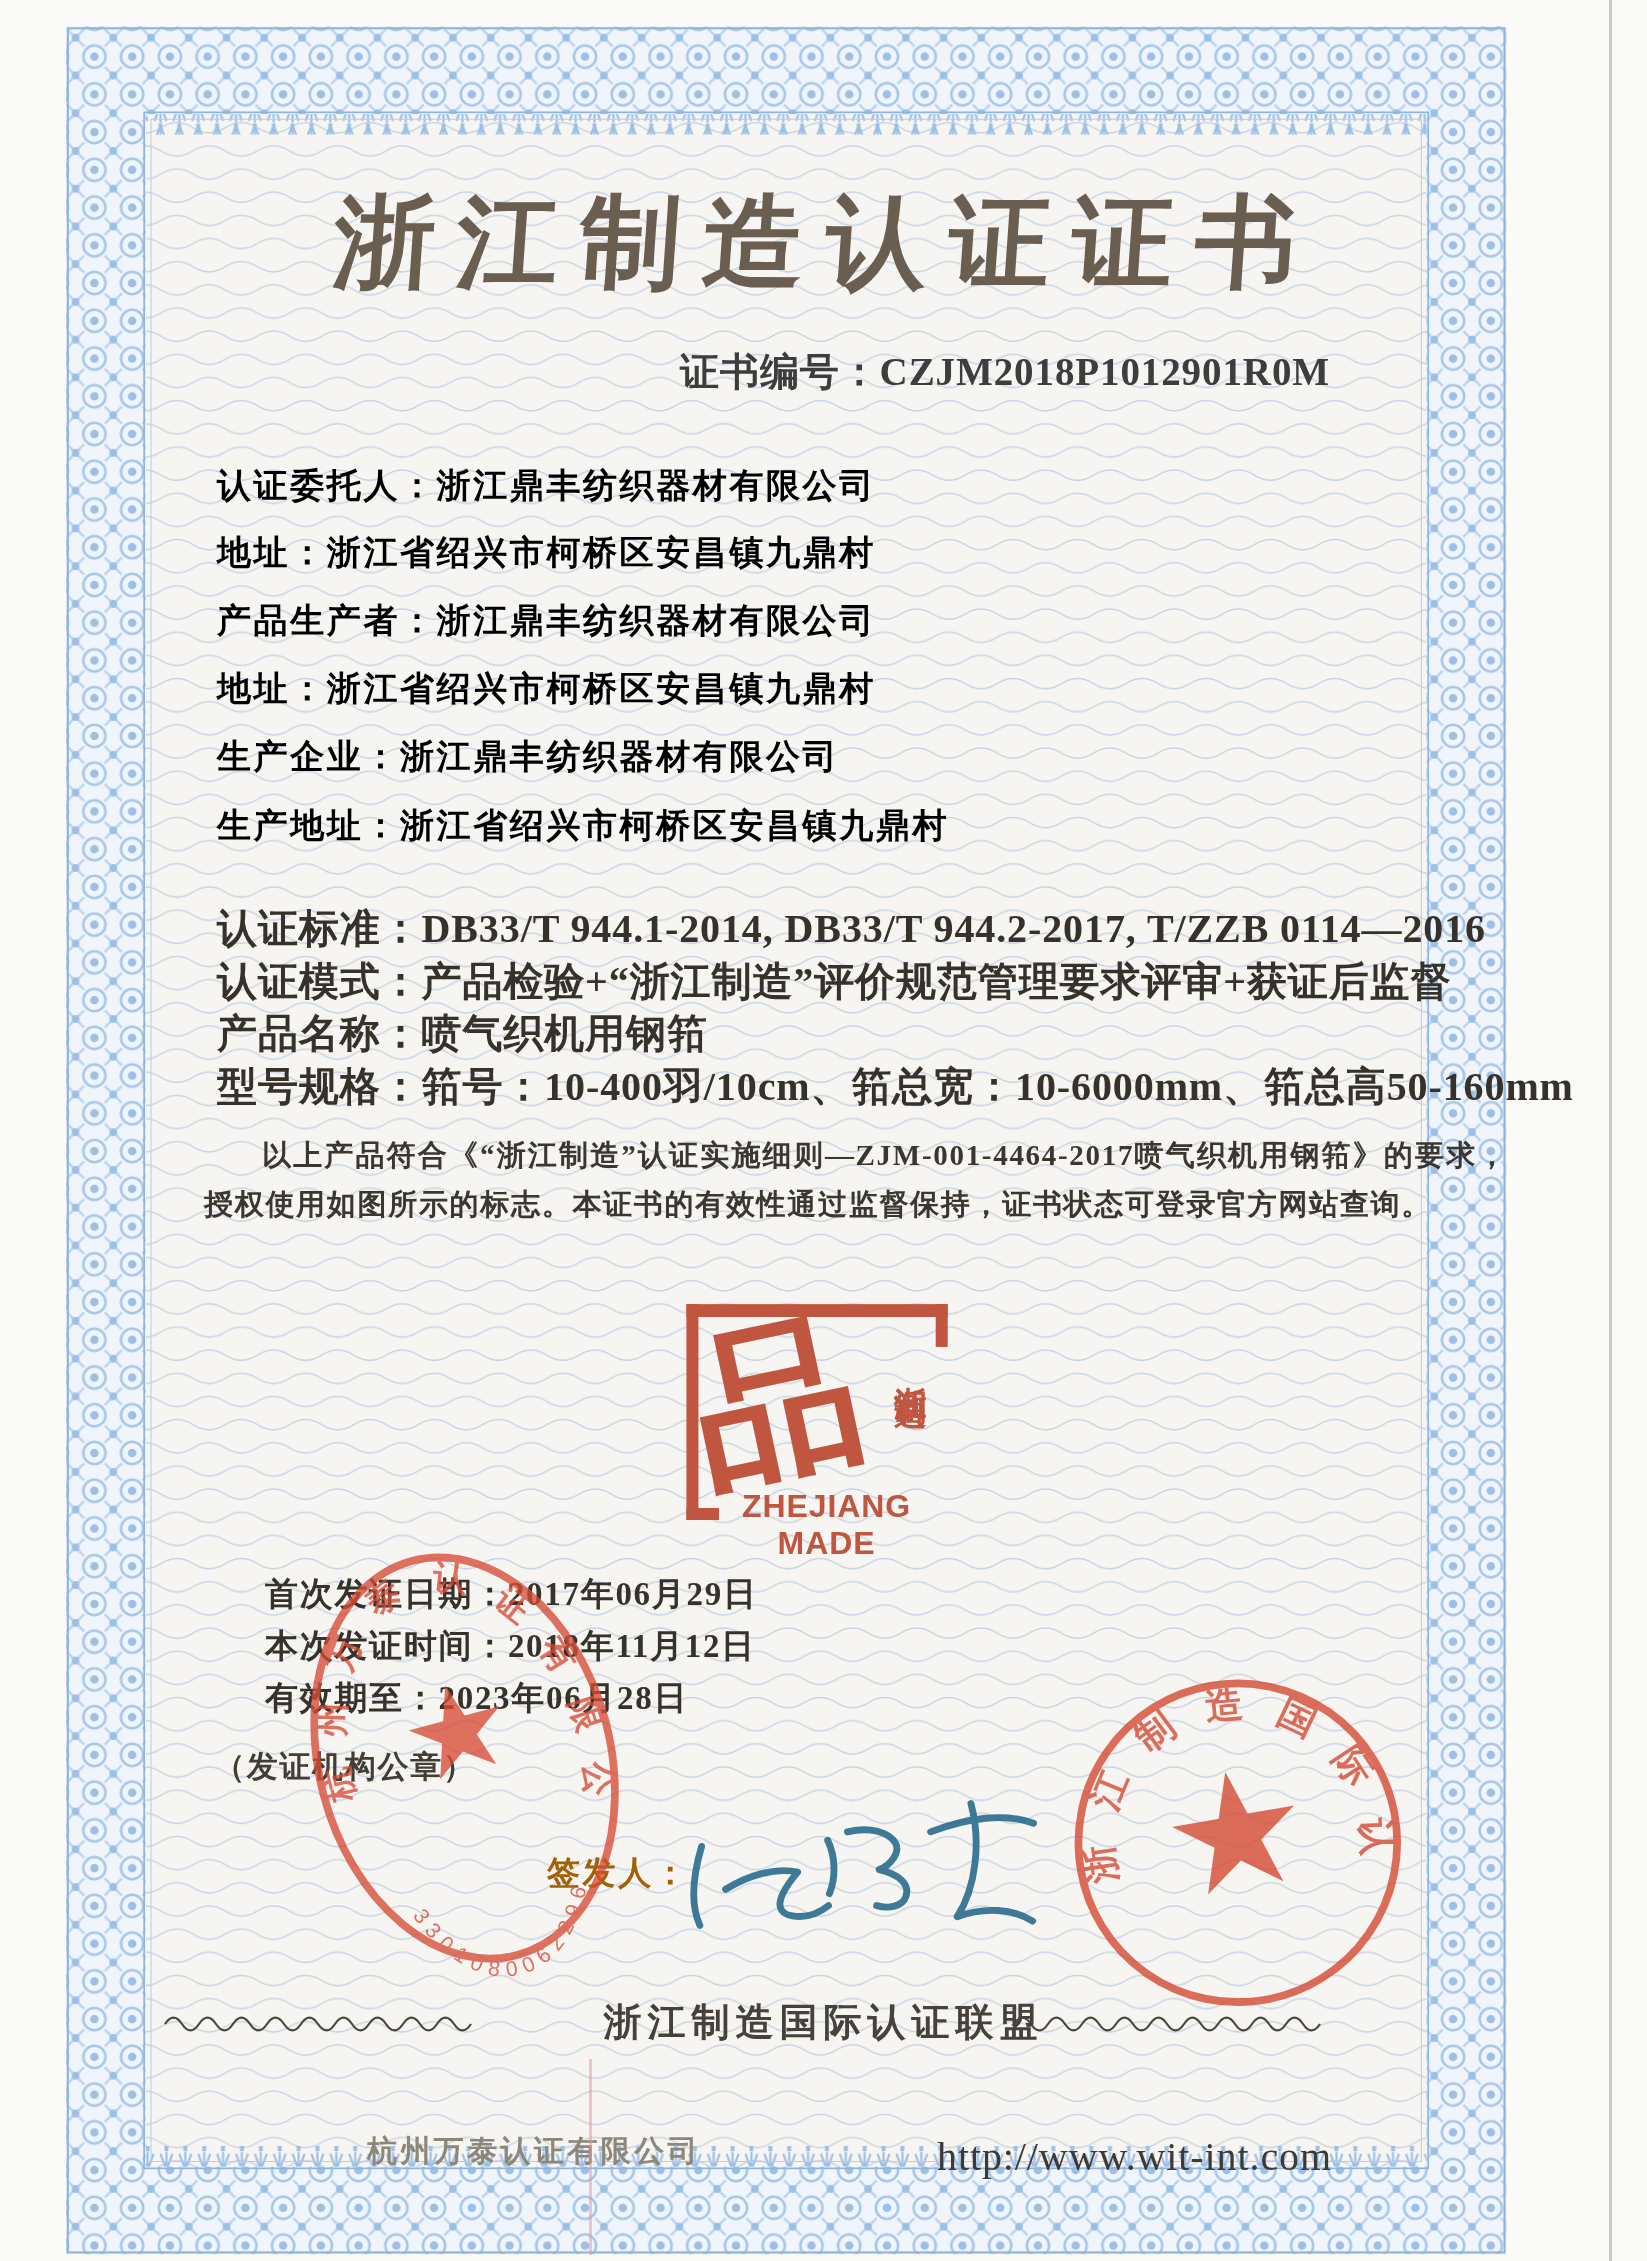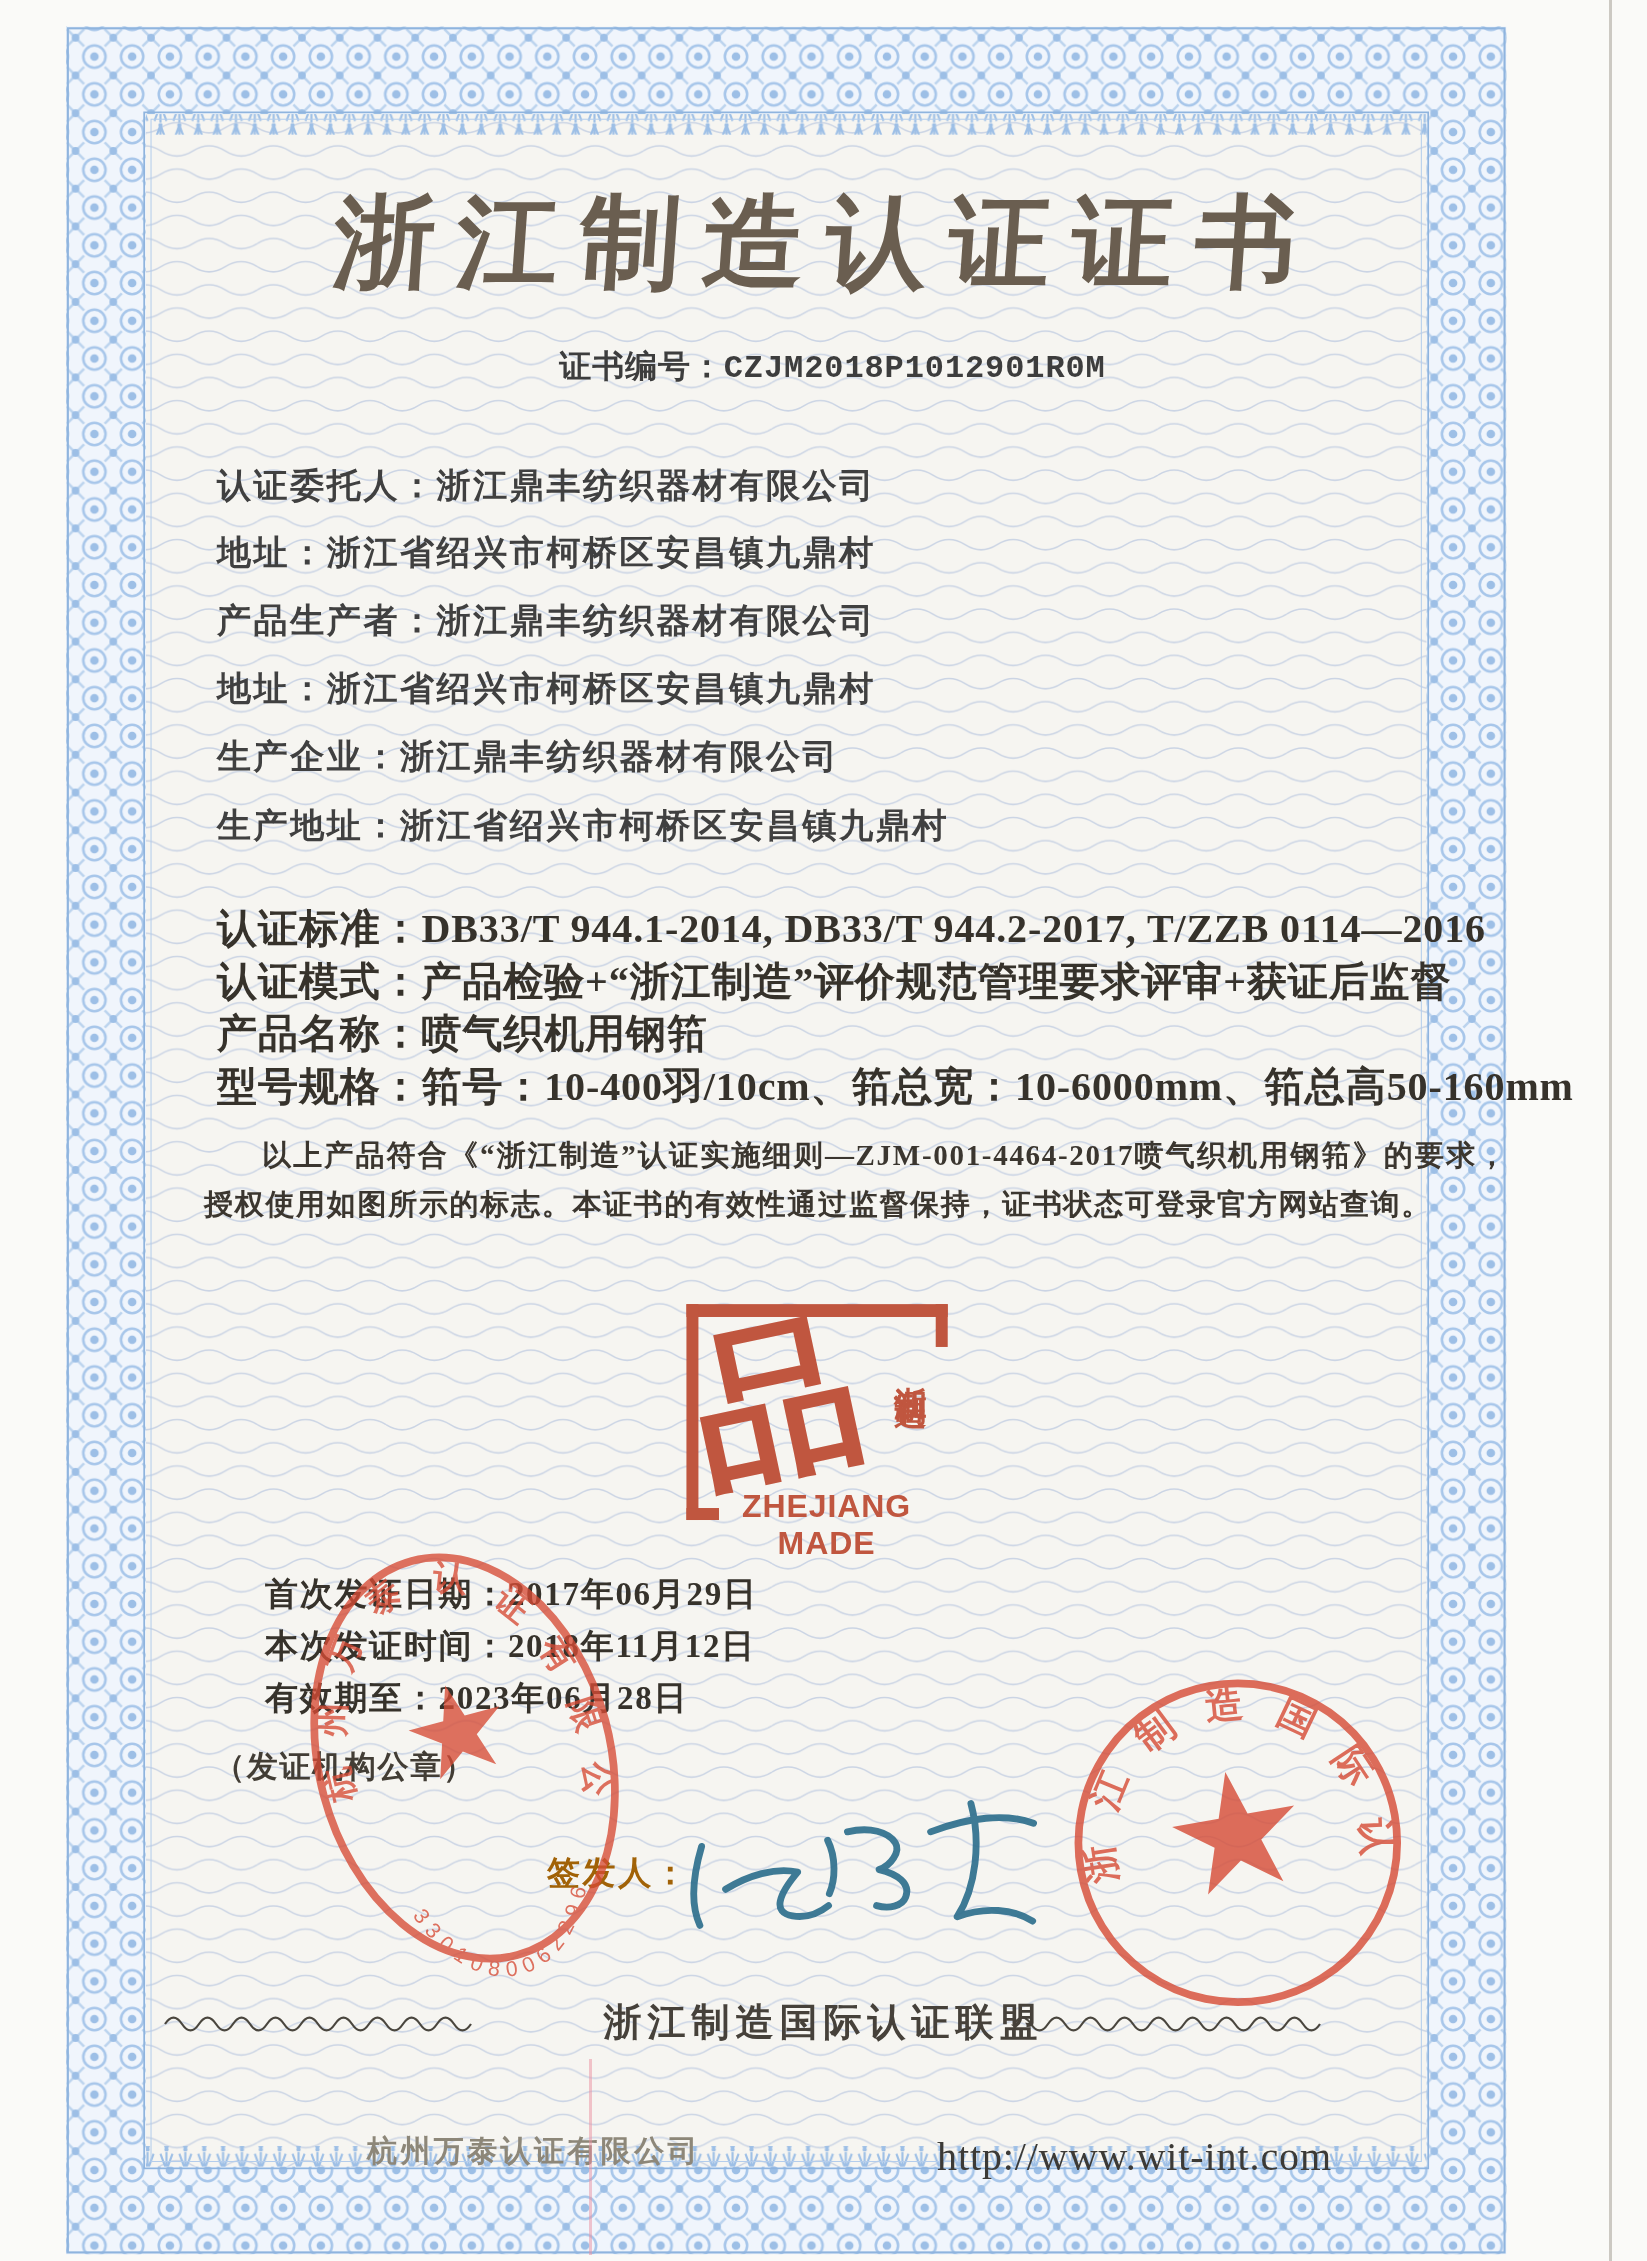--- a/index.html
+++ b/index.html
@@ -2,23 +2,23 @@
 <html style="font-size:13.7px"><head>
 <meta charset="utf-8">
 <style>
   html,body{margin:0;padding:0;background:#e9e8e4;}
   .page{position:relative;width:1647px;height:2261px;background:#fafaf8;overflow:hidden;
         font-family:"Liberation Serif","DejaVu Serif",serif;color:#37332c;}
   .abs{position:absolute;}
   .bg-svg{position:absolute;left:0;top:0;}
   .title{left:289px;top:176px;width:1074px;text-align:center;font-size:101px;font-weight:bold;
          color:#6a5e50;letter-spacing:22px;transform:skewX(-4deg);}
-  .certno{left:335px;top:345px;width:995px;text-align:center;font-size:32px;font-weight:bold;
-          color:#3d3d3d;font-family:Liberation Mono, monospace;letter-spacing:0.9px;}
-  .row{left:217px;width:1287px;font-size:34px;font-weight:bold;color:#404040;letter-spacing:2.6px;white-space:nowrap;}
+  .certno{left:335px;top:345px;width:995px;text-align:right;font-size:39px;font-weight:bold;
+          color:#3d3d3d;font-family:Liberation Serif, serif;letter-spacing:0.9px;}
+  .row{left:217px;width:1287px;font-size:34px;font-weight:bold;color:#000000;letter-spacing:2.6px;white-space:nowrap;}
   .spec{left:217px;width:1304px;font-size:40px;font-weight:bold;color:#36322b;letter-spacing:0.9px;white-space:nowrap;}
   .statement{left:196px;top:1131px;width:1304px;font-size:29px;font-weight:bold;color:#3b362f;
              line-height:1.68;text-indent:2em;text-align:justify;letter-spacing:1.7px;margin-left:8px;}
   .logo-caption{left:702px;top:1488px;width:249px;text-align:center;font-size:32px;font-weight:bold;
                 color:#c0563f;font-family:"Liberation Sans","DejaVu Sans",sans-serif;letter-spacing:0.9px;}
   .daterow{left:217px;font-size:33px;font-weight:bold;color:#36322b;letter-spacing:1.7px;white-space:nowrap;margin-left:48px;}
   .sealnote{left:214px;top:1746px;font-size:31px;font-weight:bold;color:#423d35;letter-spacing:1.7px;}
   .issuer{left:547px;top:1851px;font-size:33px;font-weight:bold;color:#a16207;letter-spacing:2.6px;}
   .alliance{left:343px;top:1997px;width:961px;text-align:center;font-size:38px;font-weight:bold;
             color:#46413a;letter-spacing:6px;}

